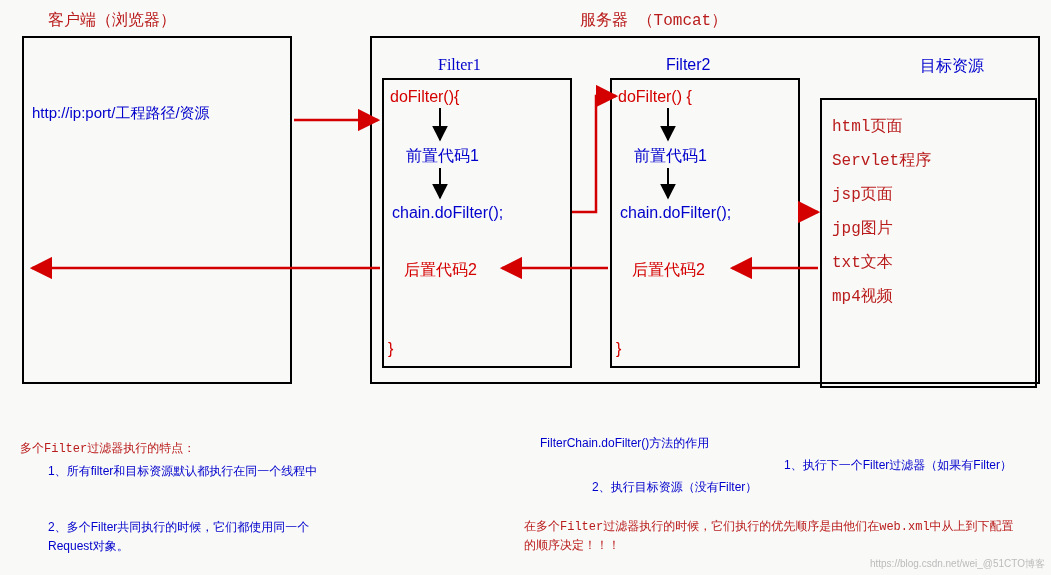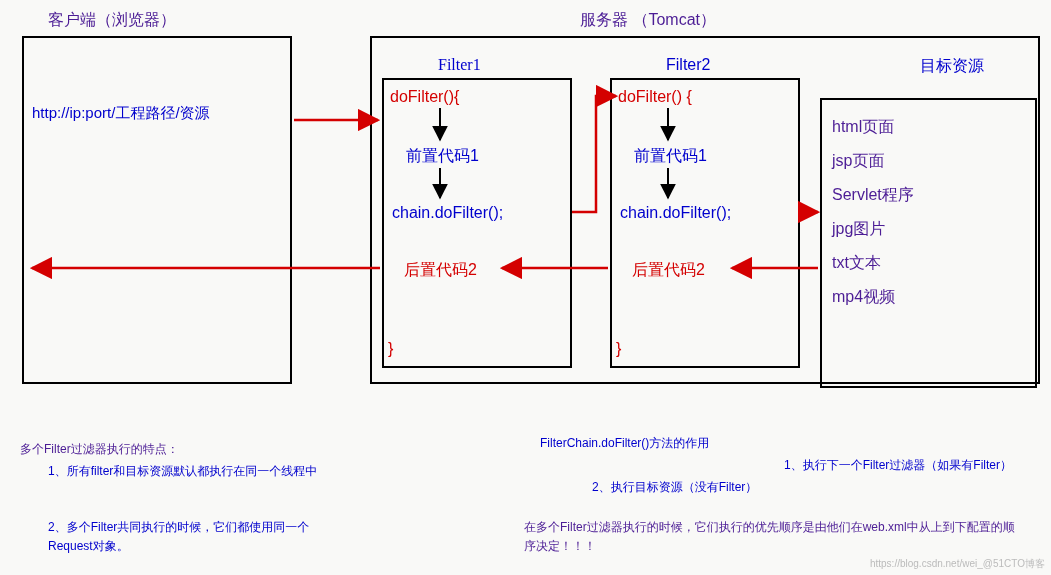--- a/index.html
+++ b/index.html
@@ -7,21 +7,21 @@
     margin: 0;
     padding: 0;
     width: 1051px;
     height: 575px;
     background: #f9f9f7;
     font-family: "Microsoft YaHei", SimSun, sans-serif;
     font-size: 16px;
     position: relative;
   }
   .label { position: absolute; white-space: nowrap; }
-  .black { color: #4c1d95; }
+  .black { color: #b91c1c; font-family: Liberation Mono, monospace; }
   .blue  { color: #0000cd; }
   .red   { color: #d40000; }
   .box { position: absolute; border: 2px solid #000; background: transparent; }
   .filterbox { position: absolute; border: 2px solid #000; }
   .resline { line-height: 34px; }
   svg.arrows { position: absolute; left:0; top:0; width:1051px; height:575px; pointer-events:none; }
   .note { font-size: 12px; line-height: 1.6; }
   .watermark { position:absolute; right:6px; bottom:4px; font-size:10px; color:#bbb; }
 </style>
 </head>
@@ -47,22 +47,22 @@
 <div class="filterbox" style="left:610px; top:78px; width:190px; height:290px;"></div>
 <div class="label red" style="left:618px; top:88px;">doFilter() {</div>
 <div class="label blue" style="left:634px; top:146px;">前置代码1</div>
 <div class="label blue" style="left:620px; top:204px;">chain.doFilter();</div>
 <div class="label red" style="left:632px; top:260px;">后置代码2</div>
 <div class="label red" style="left:616px; top:340px;">}</div>
 
 <div class="label blue" style="left:880px; top:56px;margin-left:40px;">目标资源</div>
 <div class="filterbox" style="left:820px; top:78px; width:217px; height:290px; padding:10px 10px;margin-top:20px;">
   <div class="resline black">html页面</div>
+  <div class="resline black">Servlet程序</div>
   <div class="resline black">jsp页面</div>
-  <div class="resline black">Servlet程序</div>
   <div class="resline black">jpg图片</div>
   <div class="resline black">txt文本</div>
   <div class="resline black">mp4视频</div>
 </div>
 
 <svg class="arrows">
   <defs>
     <marker id="rarrow" viewBox="0 0 10 10" refX="9" refY="5" markerWidth="9" markerHeight="9" orient="auto-start-reverse">
       <path d="M 0 0 L 10 5 L 0 10 z" fill="#d40000"></path>
     </marker>

